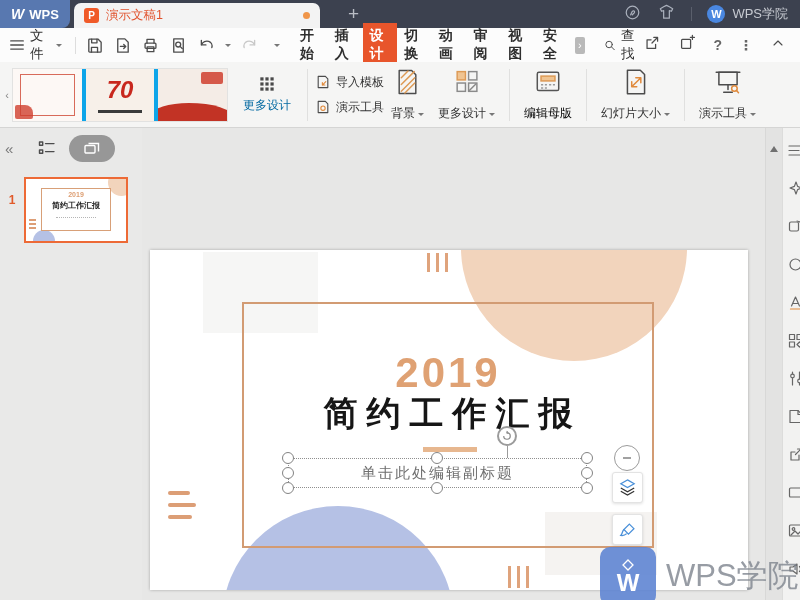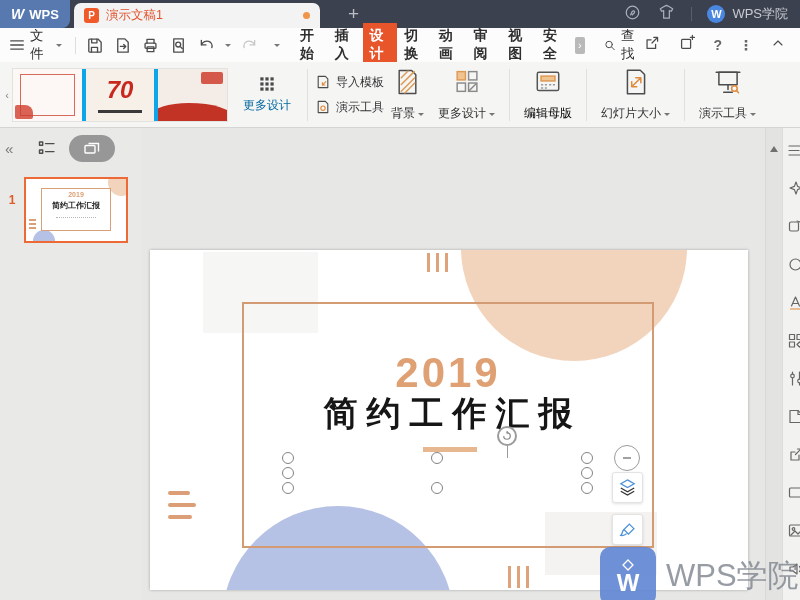--- a/index.html
+++ b/index.html
@@ -493,20 +493,21 @@
         <div class="year-text">2019</div>
         <div class="title-text">简约工作汇报</div>
         <div class="deco-bar"></div>
         <div class="rotate-line"></div>
         <div class="rotate-handle">
           <svg width="12" height="12" viewBox="0 0 14 14" fill="none" stroke="#8a8a8a" stroke-width="1.4">
               <path d="M3.2 7a3.8 3.8 0 103.8-3.8"></path>
               <path d="M7.4 1.2L6.8 3.4l2.2.6"></path>
             </svg>
         </div>
+        <div class="sub-box">单击此处编辑副标题</div>
         <div class="handle" style="left:132px;top:202px;"></div>
         <div class="handle" style="left:281px;top:202px;"></div>
         <div class="handle" style="left:431px;top:202px;"></div>
         <div class="handle" style="left:132px;top:217px;"></div>
         <div class="handle" style="left:431px;top:217px;"></div>
         <div class="handle" style="left:132px;top:232px;"></div>
         <div class="handle" style="left:281px;top:232px;"></div>
         <div class="handle" style="left:431px;top:232px;"></div>
       </div>
 

